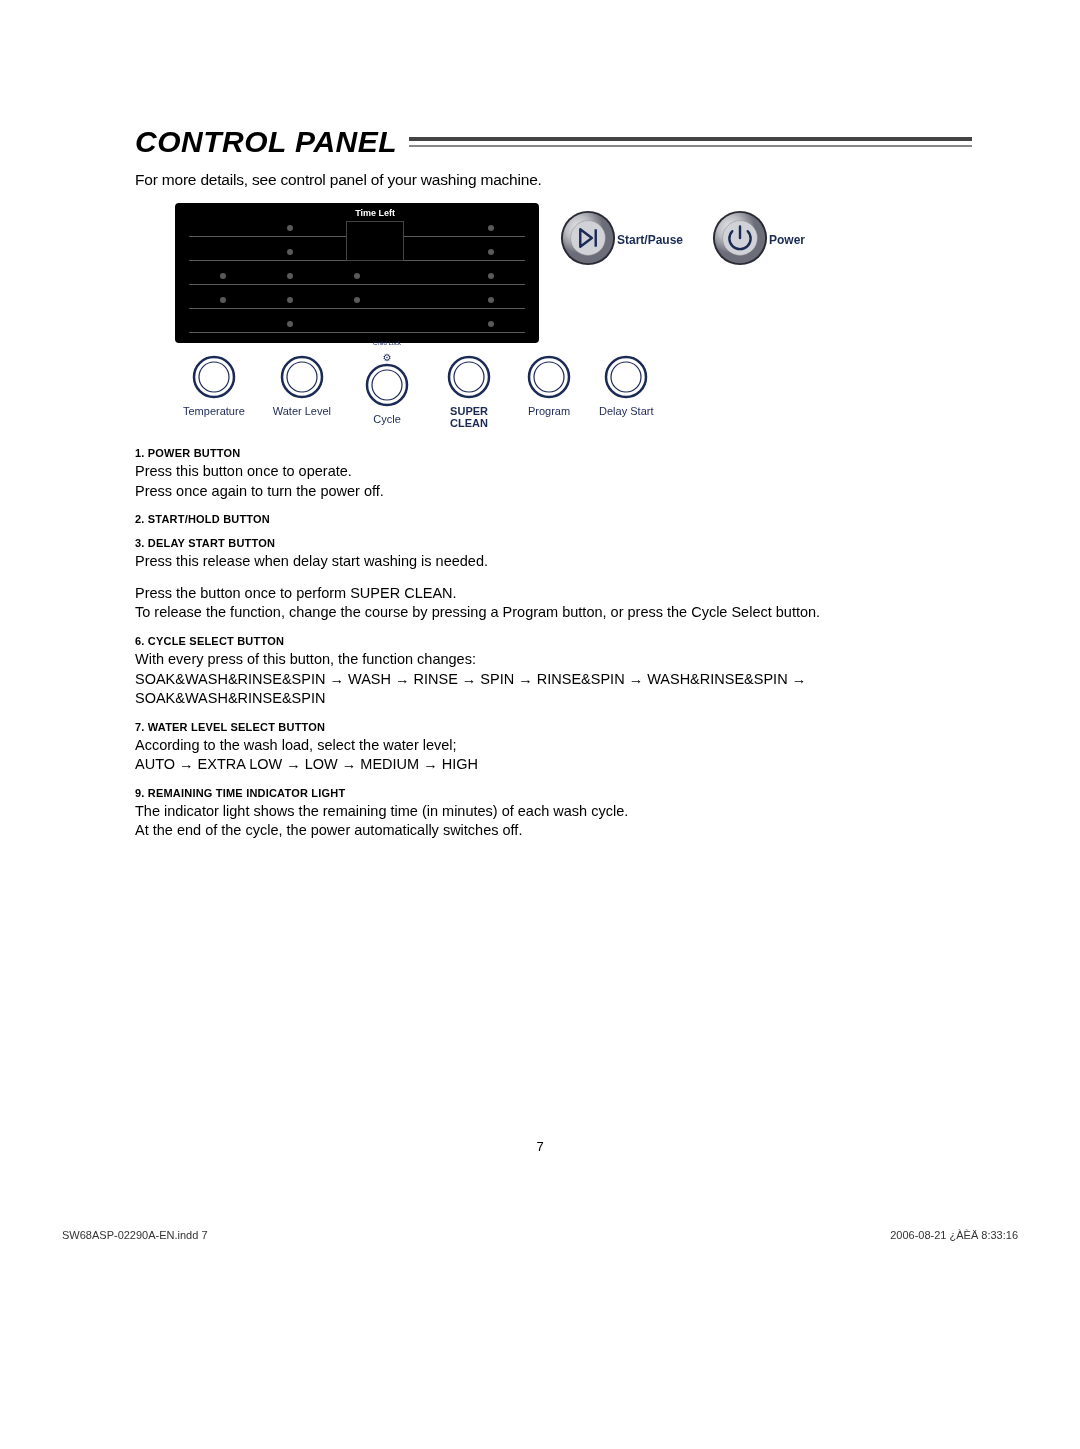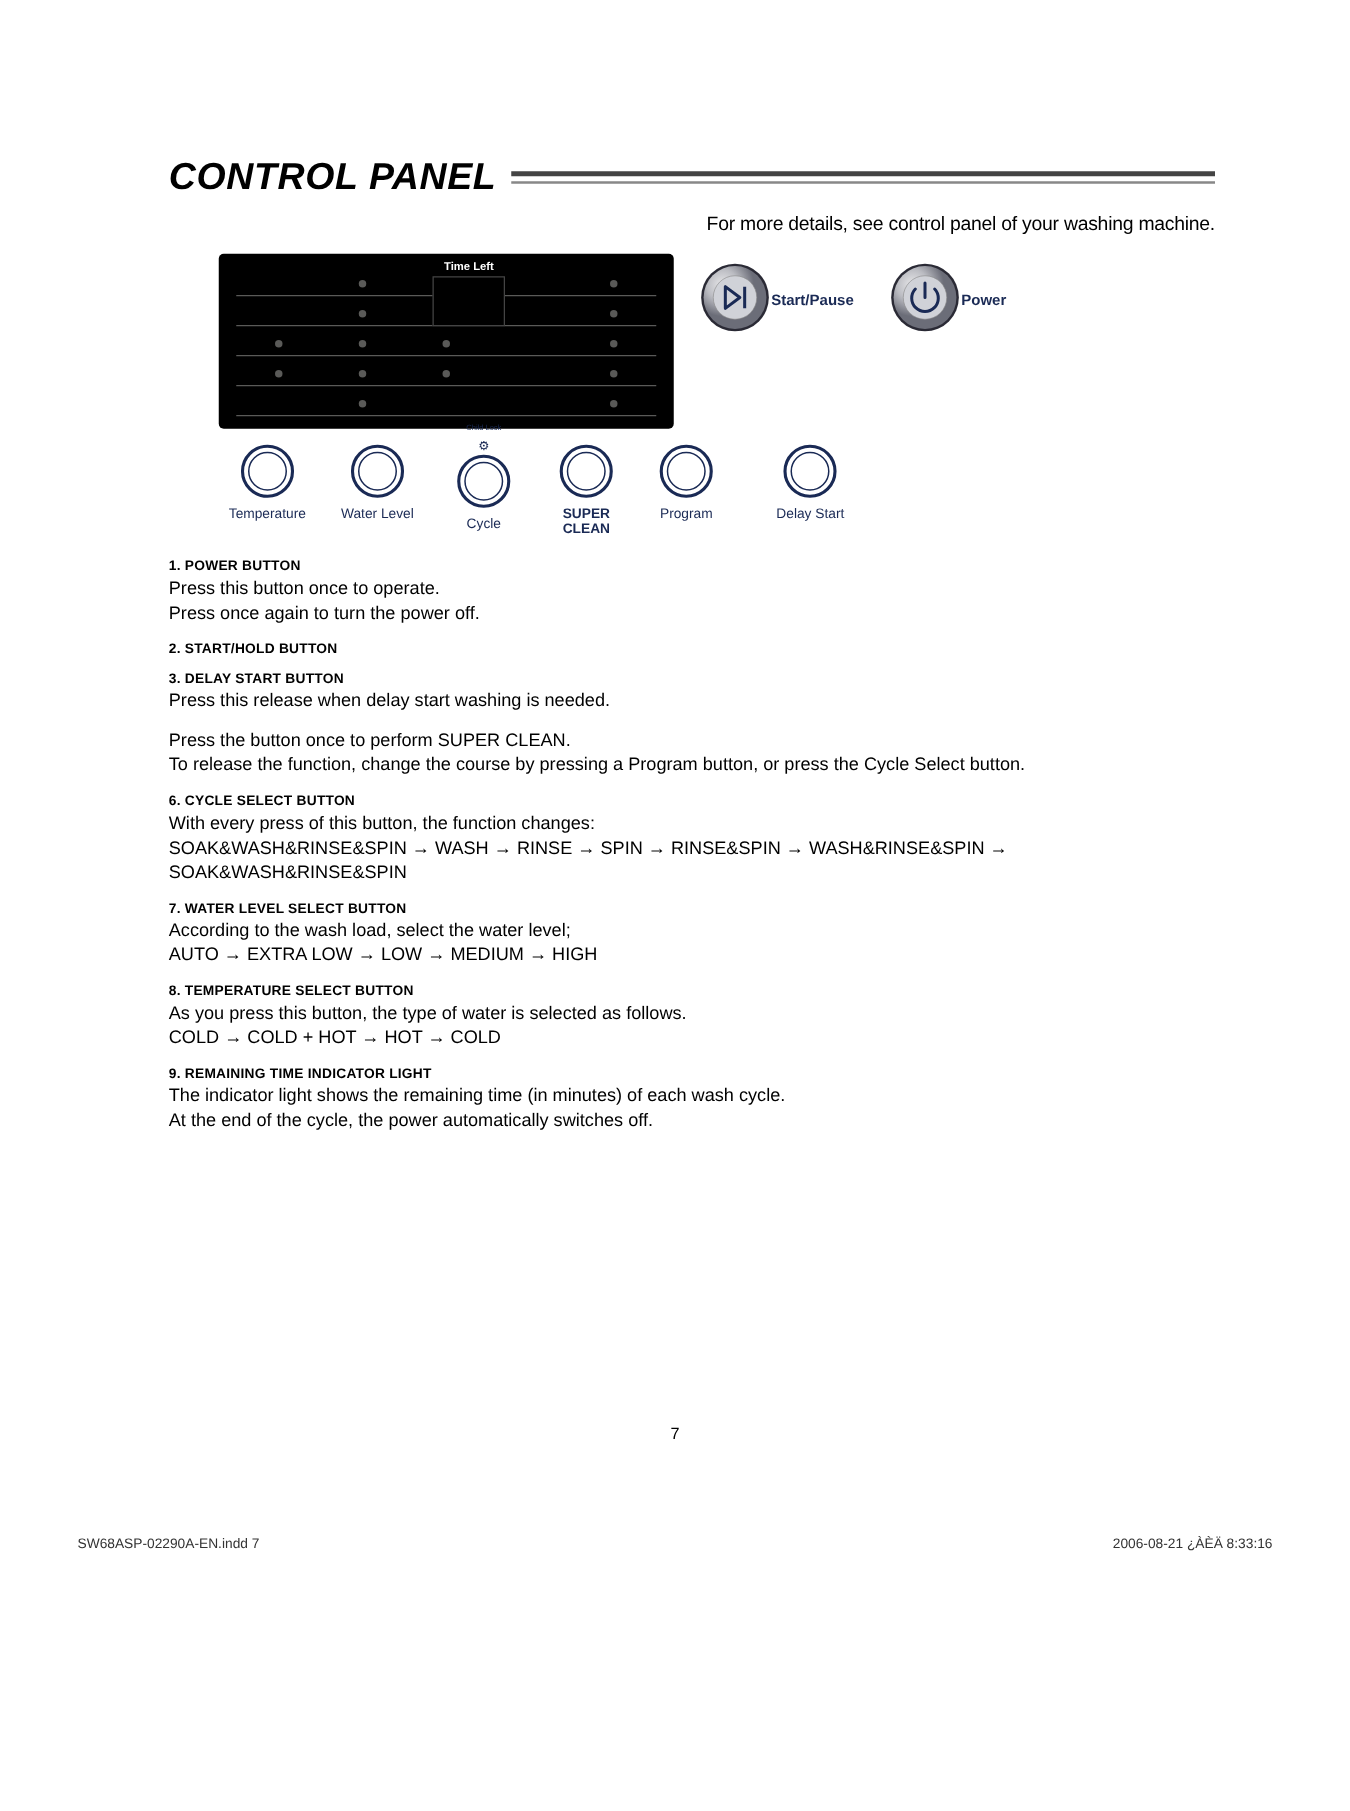--- a/index.html
+++ b/index.html
@@ -36,21 +36,20 @@
       display: flex;
       flex-direction: column;
       justify-content: space-between;
     }
     .title-line .bar1 { height: 4px; background: #444; }
     .title-line .bar2 { height: 2px; background: #888; }
     .intro {
       font-size: 15.5px;
       margin: 8px 0 14px 0;
       letter-spacing: -0.2px;
-      text-align: right;
     }
     .panel-diagram {
       margin-left: 40px;
       margin-bottom: 18px;
       width: 630px;
       position: relative;
     }
     .display-area {
       display: flex;
       align-items: flex-start;
@@ -341,21 +340,21 @@
           <span>SUPER</span><br><span>CLEAN</span>
         </div>
       </div>
       <div class="ctrl" style="margin-left:8px">
         <svg class="knob" viewBox="0 0 44 44">
           <circle cx="22" cy="22" r="20" fill="none" stroke="#1a2a55" stroke-width="2.5"></circle>
           <circle cx="22" cy="22" r="15" fill="none" stroke="#1a2a55" stroke-width="1.2"></circle>
         </svg>
         <div class="ctrl-label">Program</div>
       </div>
-      <div class="ctrl" style="margin-left:22px">
+      <div class="ctrl" style="">
         <svg class="knob" viewBox="0 0 44 44">
           <circle cx="22" cy="22" r="20" fill="none" stroke="#1a2a55" stroke-width="2.5"></circle>
           <circle cx="22" cy="22" r="15" fill="none" stroke="#1a2a55" stroke-width="1.2"></circle>
         </svg>
         <div class="ctrl-label">Delay Start</div>
       </div>
     </div>
   </div>
 
   <div class="sections">
@@ -373,24 +372,20 @@
     <div class="section">
       <div class="sec-body">Press the button once to perform SUPER CLEAN.<br>To release the function, change the course by pressing a Program button, or press the Cycle Select button.</div>
     </div>
     <div class="section">
       <div class="sec-title">6. CYCLE SELECT BUTTON</div>
       <div class="sec-body">With every press of this button, the function changes:<br>SOAK&amp;WASH&amp;RINSE&amp;SPIN → WASH → RINSE → SPIN → RINSE&amp;SPIN → WASH&amp;RINSE&amp;SPIN → SOAK&amp;WASH&amp;RINSE&amp;SPIN</div>
     </div>
     <div class="section">
       <div class="sec-title">7. WATER LEVEL SELECT BUTTON</div>
       <div class="sec-body">According to the wash load, select the water level;<br>AUTO → EXTRA LOW → LOW → MEDIUM → HIGH</div>
-    </div>
-    <div class="section">
-      <div class="sec-title">8. TEMPERATURE SELECT BUTTON</div>
-      <div class="sec-body">As you press this button, the type of water is selected as follows.<br>COLD → COLD + HOT → HOT → COLD</div>
     </div>
     <div class="section">
       <div class="sec-title">9. REMAINING TIME INDICATOR LIGHT</div>
       <div class="sec-body">The indicator light shows the remaining time (in minutes) of each wash cycle.<br>At the end of the cycle, the power automatically switches off.</div>
     </div>
   </div>
 
 </div>
 
 <div class="page-num">7</div>

